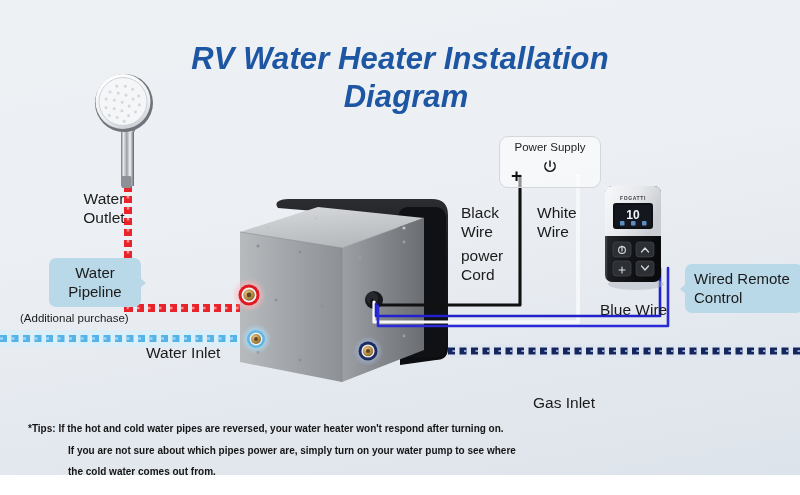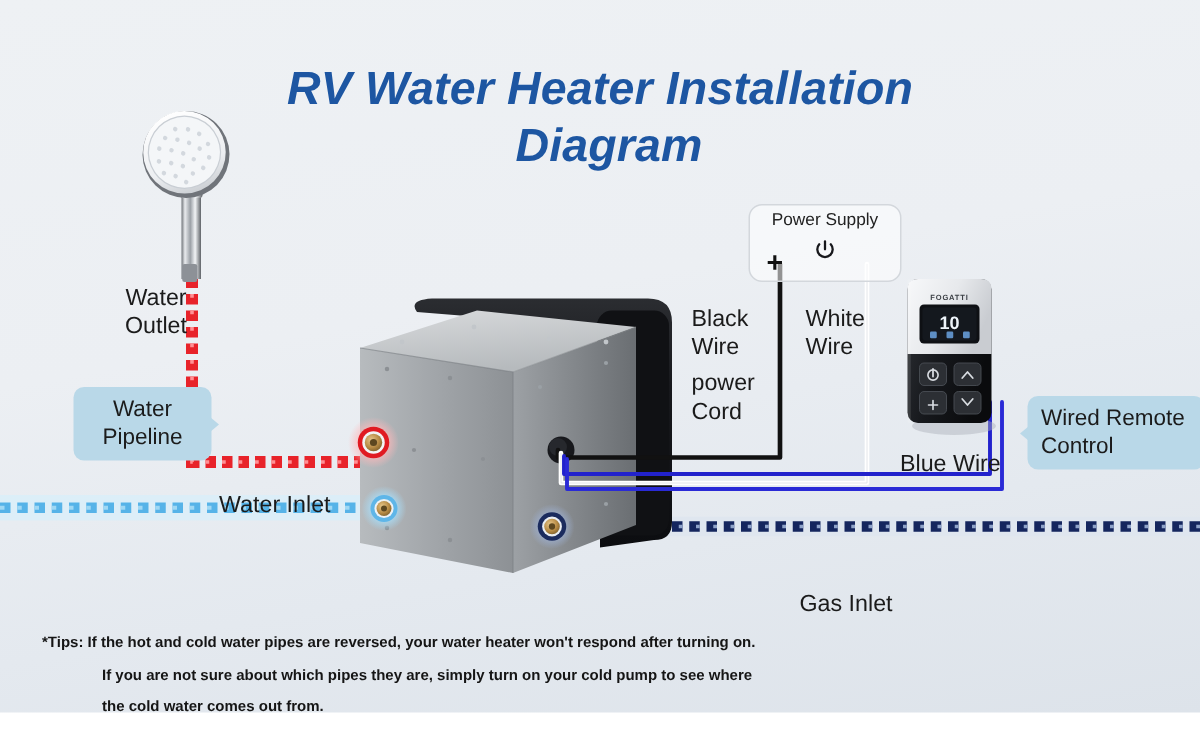--- a/index.html
+++ b/index.html
@@ -376,22 +376,23 @@
     </g>
 
   </svg>
 
   <div class="lbl" style="left:68px; top:190px; text-align:center; width:72px;">Water
 Outlet</div>
 
   <div class="callout ptr-right" style="left:49px; top:258px; width:74px; text-align:center;">Water
 Pipeline</div>
 
-
-  <div class="lbl" style="left:146px; top:328px;">Water Inlet</div>
+  <div class="lbl" style="left:20px; top:309px; font-size:11.5px;">(Additional purchase)</div>
+
+  <div class="lbl" style="left:146px; top:344px;">Water Inlet</div>
 
   <div class="lbl" style="left:533px; top:362px;margin-top:32px;">Gas Inlet</div>
 
   <div class="lbl" style="left:461px; top:204px;">Black
 Wire</div>
 
   <div class="lbl" style="left:461px; top:247px;">power
 Cord</div>
 
   <div class="lbl" style="left:537px; top:204px;">White
@@ -406,17 +407,17 @@
     <div id="power-supply-label">Power Supply</div>
     <svg id="power-icon" viewBox="0 0 20 20" xmlns="http://www.w3.org/2000/svg">
       <path d="M 10 2.5 L 10 9" stroke="#17181c" stroke-width="1.9" stroke-linecap="round" fill="none"></path>
       <path d="M 5.2 4.8 A 6.4 6.4 0 1 0 14.8 4.8" stroke="#17181c" stroke-width="1.9" stroke-linecap="round" fill="none"></path>
     </svg>
   </div>
   <div id="plus-sign">+</div>
 
   <div id="tips">
     <span>*Tips:  If the hot and cold water pipes are reversed, your water heater won't respond after turning on.</span>
-    <span class="ind">If you are not sure about which pipes they are, simply turn on your cold pump to see where</span>
+    <span class="ind">If you are not sure about which pipes power are, simply turn on your water pump to see where</span>
     <span class="ind">the cold water comes out from.</span>
   </div>
 
 </div>
 
 </body></html>

